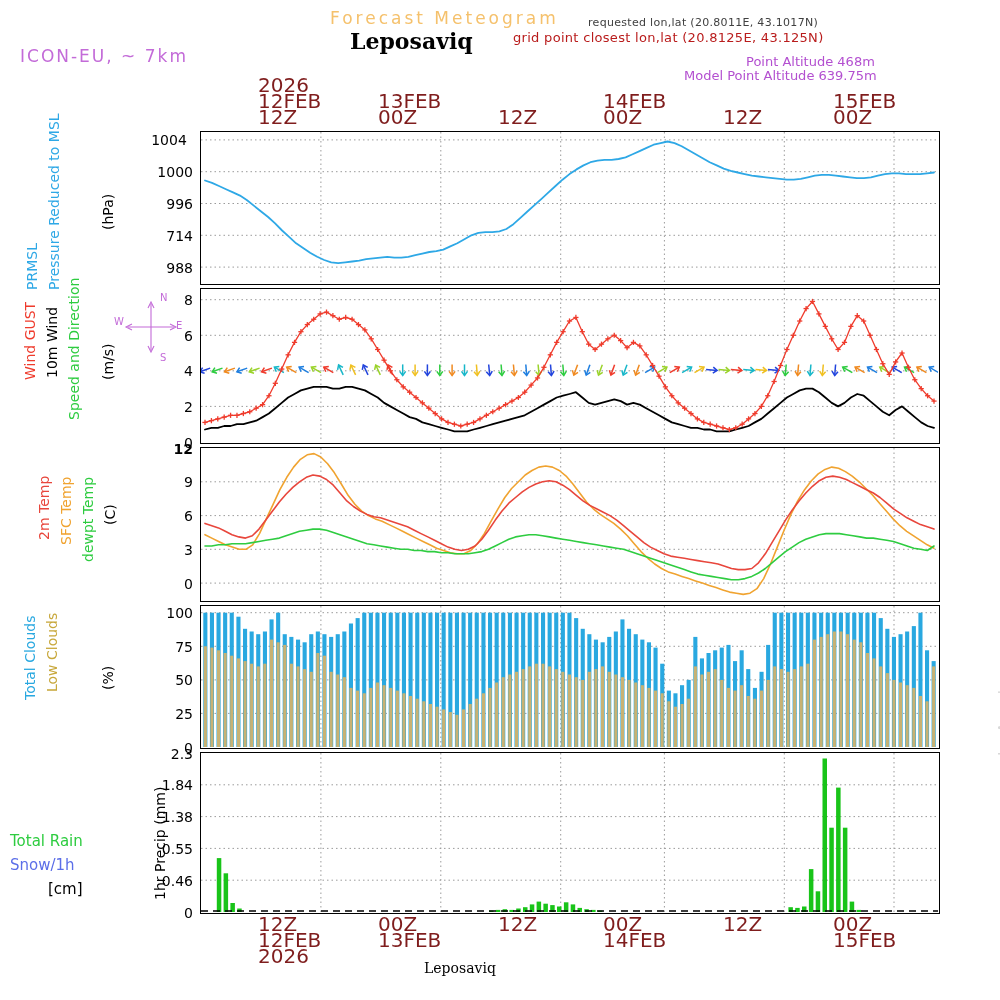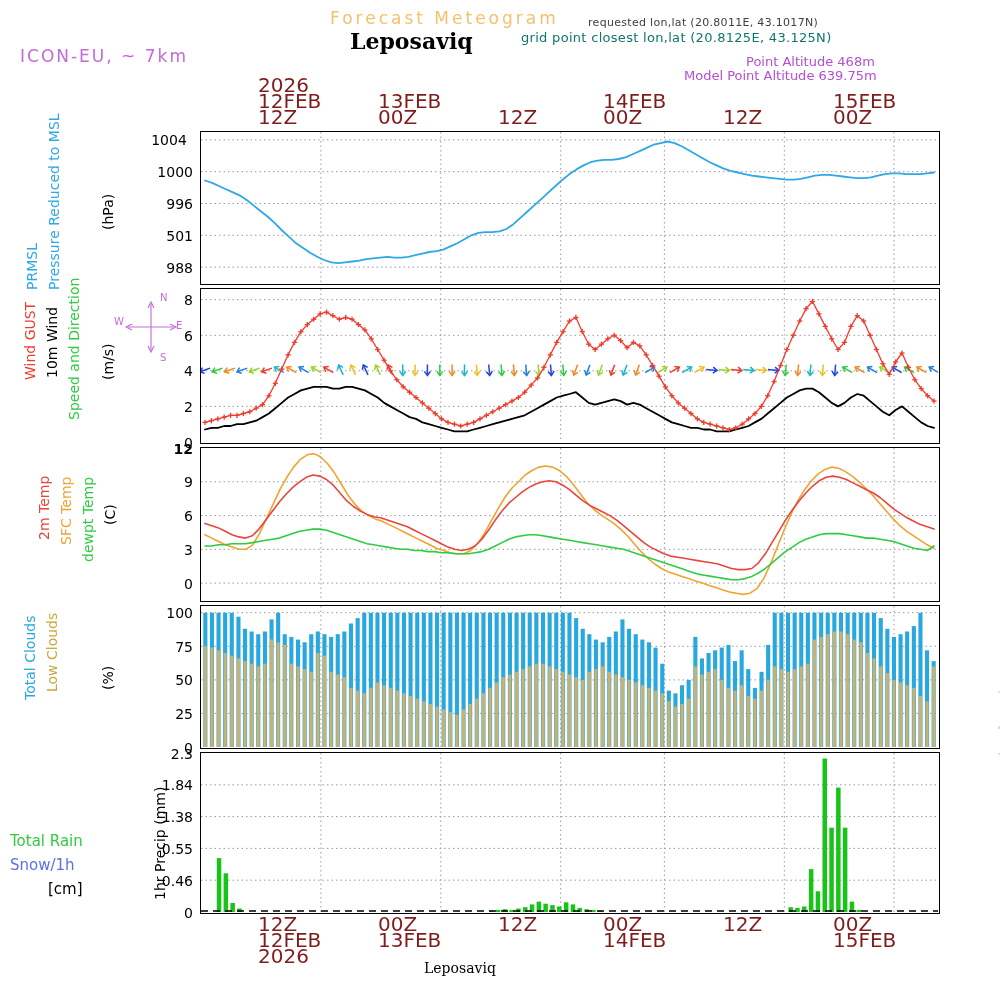--- a/index.html
+++ b/index.html
@@ -5,21 +5,21 @@
   html,body{margin:0;padding:0;background:#ffffff;}
   body{width:1000px;height:1000px;font-family:"DejaVu Sans",sans-serif;position:relative;overflow:hidden;}
   .abs{position:absolute;}
   .nosel{user-select:none;}
 
   
   #hdr-forecast{left:330px;top:8px;font-size:17px;letter-spacing:3px;color:#f5c16c;}
   #hdr-title{left:350px;top:28px;font-size:22px;font-weight:bold;color:#000;font-family:"DejaVu Serif",serif;}
   #hdr-model{left:20px;top:46px;font-size:17px;letter-spacing:2px;color:#c36bd8;}
   #hdr-req{left:588px;top:16px;font-size:11px;color:#404040;letter-spacing:.3px;}
-  #hdr-grid{left:513px;top:30px;font-size:13px;color:#0f766e;letter-spacing:.3px;margin-left:8px;}
+  #hdr-grid{left:513px;top:30px;font-size:13px;color:#b91c1c;letter-spacing:.3px;}
   #hdr-alt{left:746px;top:54px;font-size:13px;color:#b34fd0;}
   #hdr-malt{left:684px;top:68px;font-size:13px;color:#b34fd0;}
 
   
   .panel{position:absolute;left:200px;width:740px;border:1.5px solid #000;background:#fff;box-sizing:border-box;}
   .ytick{position:absolute;right:0;font-size:14px;color:#000;text-align:right;transform:translateY(-50%);}
   .ytickwrap{position:absolute;width:48px;}
 
   
   .vlab{position:absolute;transform-origin:0 0;transform:rotate(-90deg);white-space:nowrap;font-size:14px;}
@@ -80,21 +80,21 @@
       <line x1="0" y1="135.1" x2="737" y2="135.1" stroke="#9b9b9b" stroke-width="1" stroke-dasharray="1.5,3"></line>
       <line x1="0" y1="103.3" x2="737" y2="103.3" stroke="#9b9b9b" stroke-width="1" stroke-dasharray="1.5,3"></line>
       <line x1="0" y1="71.5" x2="737" y2="71.5" stroke="#9b9b9b" stroke-width="1" stroke-dasharray="1.5,3"></line>
       <line x1="0" y1="39.7" x2="737" y2="39.7" stroke="#9b9b9b" stroke-width="1" stroke-dasharray="1.5,3"></line>
       <line x1="0" y1="7.9" x2="737" y2="7.9" stroke="#9b9b9b" stroke-width="1" stroke-dasharray="1.5,3"></line>
       <polyline points="4.0,48.5 11.0,50.9 18.0,54.0 25.0,57.2 32.0,60.4 39.0,63.6 46.1,68.3 53.1,73.9 60.1,79.5 67.1,85.0 74.1,91.4 81.1,98.5 88.1,104.9 95.1,111.3 102.1,116.0 109.1,120.8 116.2,124.8 123.2,128.0 130.2,130.3 137.2,131.1 144.2,130.3 151.2,129.5 158.2,128.7 165.2,127.2 172.2,126.4 179.2,125.6 186.3,124.8 193.3,125.6 200.3,125.6 207.3,124.8 214.3,123.2 221.3,121.6 228.3,120.0 235.3,119.2 242.3,117.6 249.3,114.4 256.3,111.3 263.4,107.3 270.4,103.3 277.4,100.9 284.4,100.1 291.4,100.1 298.4,99.3 305.4,97.0 312.4,92.2 319.4,85.8 326.4,79.5 333.5,73.1 340.5,66.8 347.5,60.4 354.5,54.0 361.5,47.7 368.5,42.1 375.5,37.4 382.5,33.4 389.5,30.2 396.5,28.6 403.5,27.8 410.6,27.8 417.6,27.0 424.6,25.4 431.6,22.3 438.6,19.1 445.6,15.9 452.6,12.7 459.6,11.1 466.6,9.5 473.6,11.1 480.7,14.3 487.7,18.3 494.7,22.3 501.7,26.2 508.7,30.2 515.7,33.4 522.7,36.6 529.7,38.9 536.7,40.5 543.7,42.1 550.8,43.7 557.8,44.5 564.8,45.3 571.8,46.1 578.8,46.9 585.8,47.7 592.8,47.7 599.8,46.9 606.8,45.3 613.8,43.7 620.8,42.9 627.9,42.9 634.9,43.7 641.9,44.5 648.9,45.3 655.9,46.1 662.9,46.1 669.9,45.3 676.9,43.7 683.9,42.1 690.9,41.3 698.0,41.3 705.0,42.1 712.0,42.1 719.0,42.1 726.0,41.3 733.0,40.5" fill="none" stroke="#2ea8e6" stroke-width="1.8" stroke-linejoin="round" stroke-linecap="round"></polyline>
     </svg>
 </div>
 <div class="ytickwrap" id="yt-prmsl" style="left:145px;top:131px;height:154px;">
     <div class="ytick nosel" style="top: 136.605px; width: 48px;">988</div>
-    <div class="ytick nosel" style="top: 104.816px; width: 48px;">501</div>
+    <div class="ytick nosel" style="top: 104.816px; width: 48px;">714</div>
     <div class="ytick nosel" style="top: 73.0263px; width: 48px;">996</div>
     <div class="ytick nosel" style="top: 41.2368px; width: 48px;">1000</div>
     <div class="ytick nosel" style="top: 9.44737px; width: 48px; text-align: center;">1004</div>
   </div>
 <div class="vlab" style="left:24px;top:290px;color:#2ea8e6;">PRMSL</div>
 <div class="vlab" style="left:46px;top:290px;color:#2ea8e6;">Pressure Reduced to MSL</div>
 <div class="vlab" style="left:100px;top:230px;color:#000;">(hPa)</div>
 
 <div class="panel" id="panel-wind" style="top:288px;height:156px;">
   <svg id="svg-wind" width="737" height="153" viewBox="0 0 737 153" preserveAspectRatio="none">

